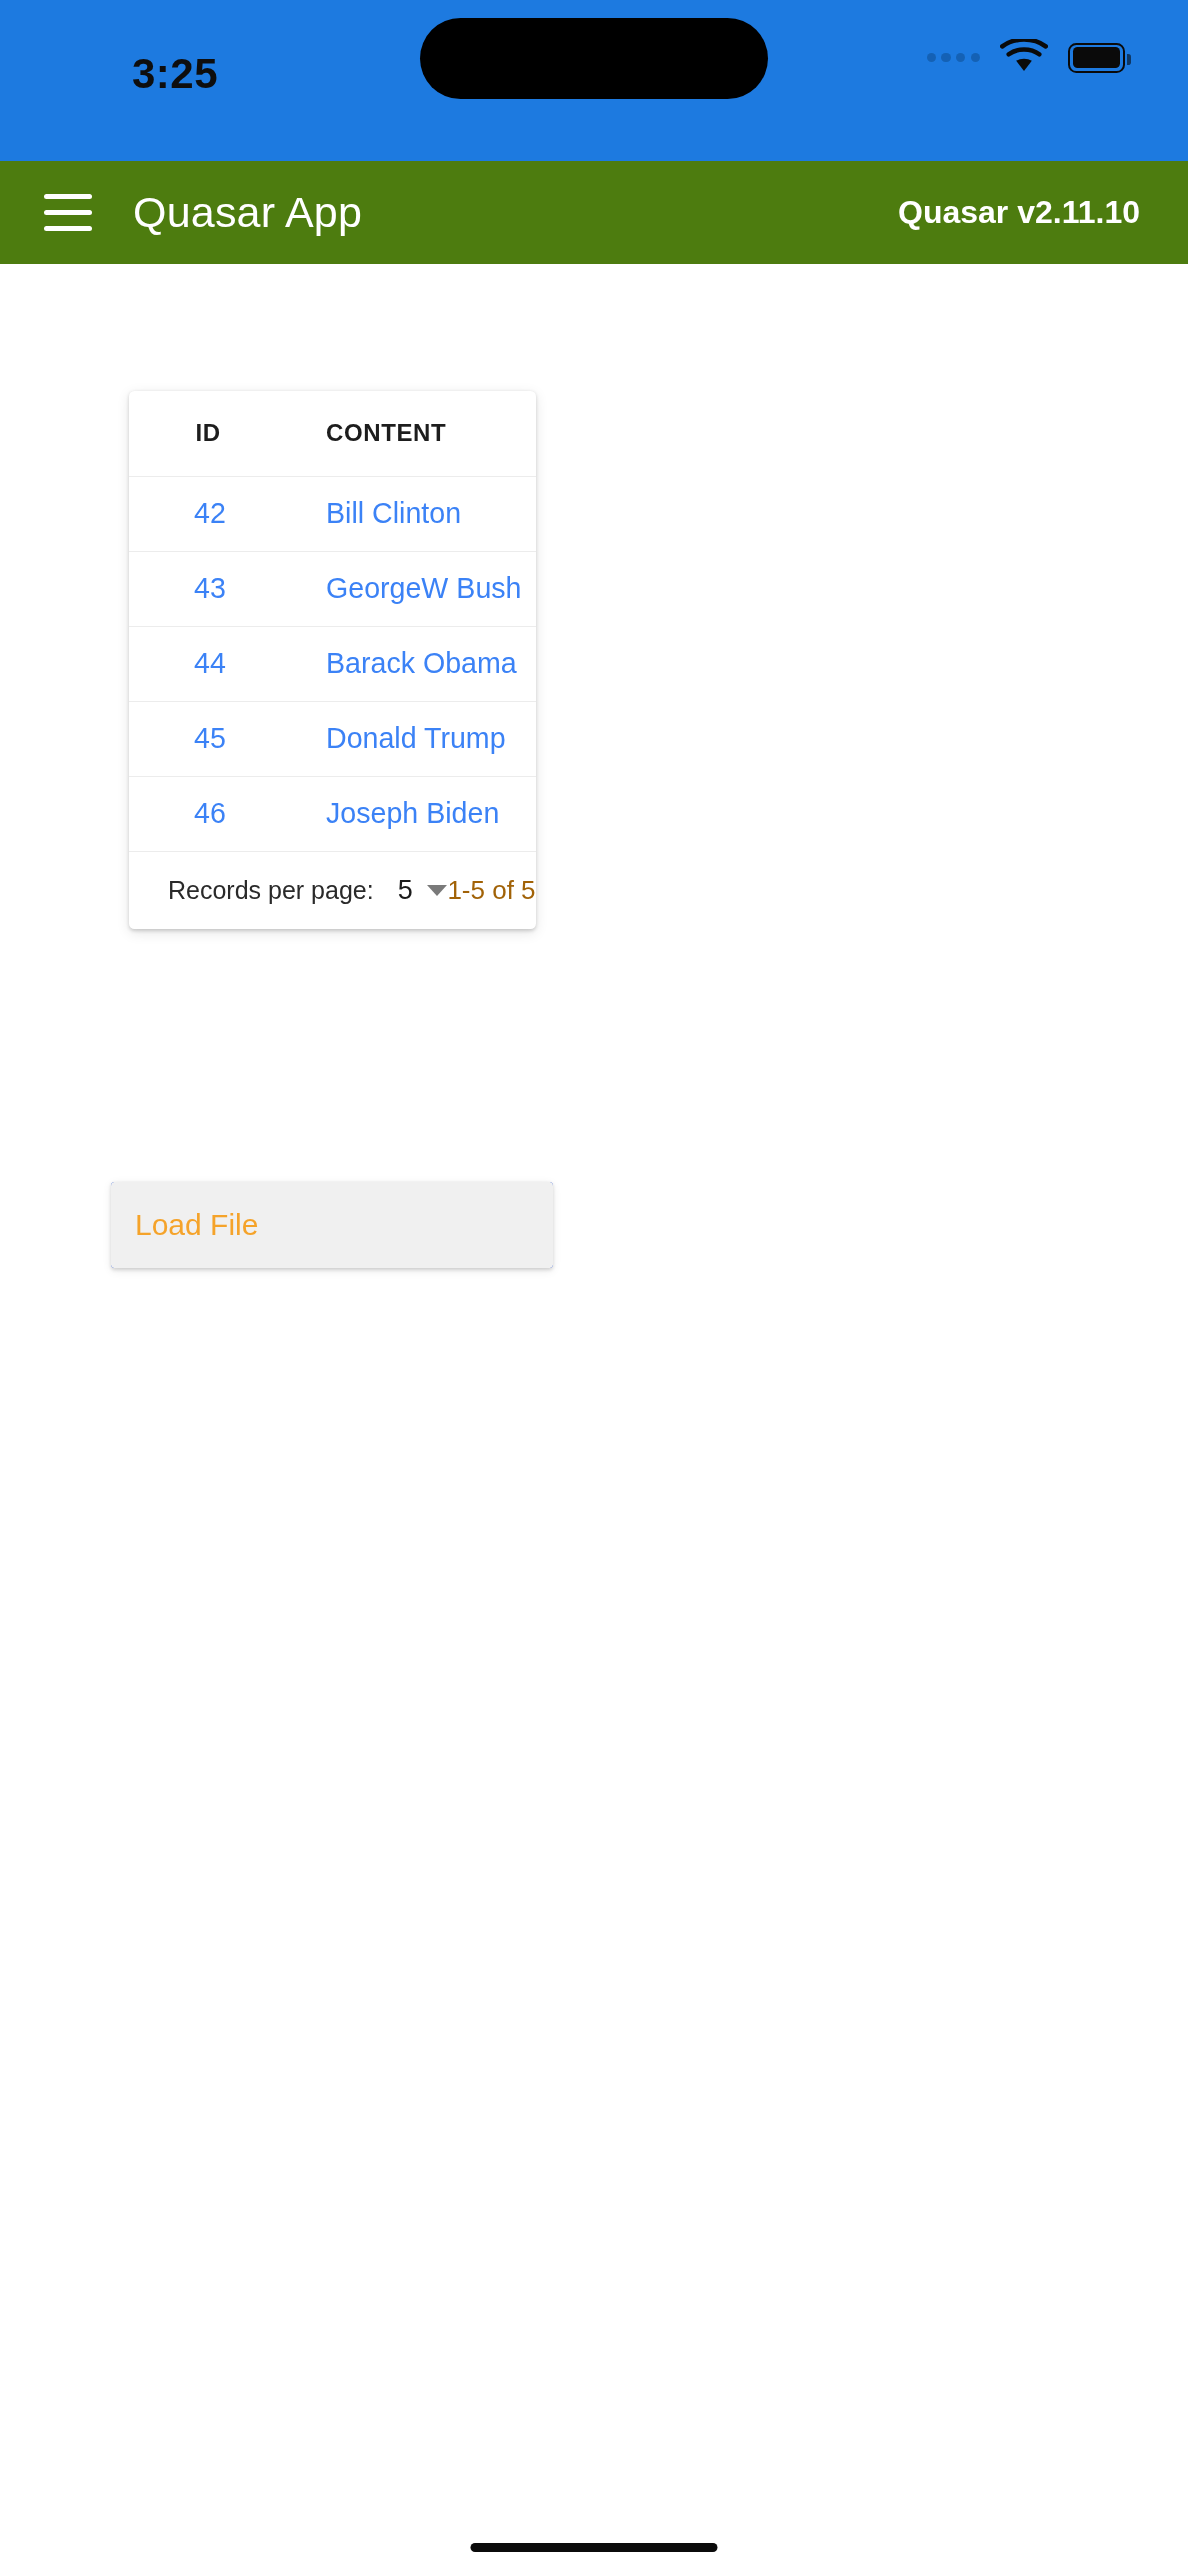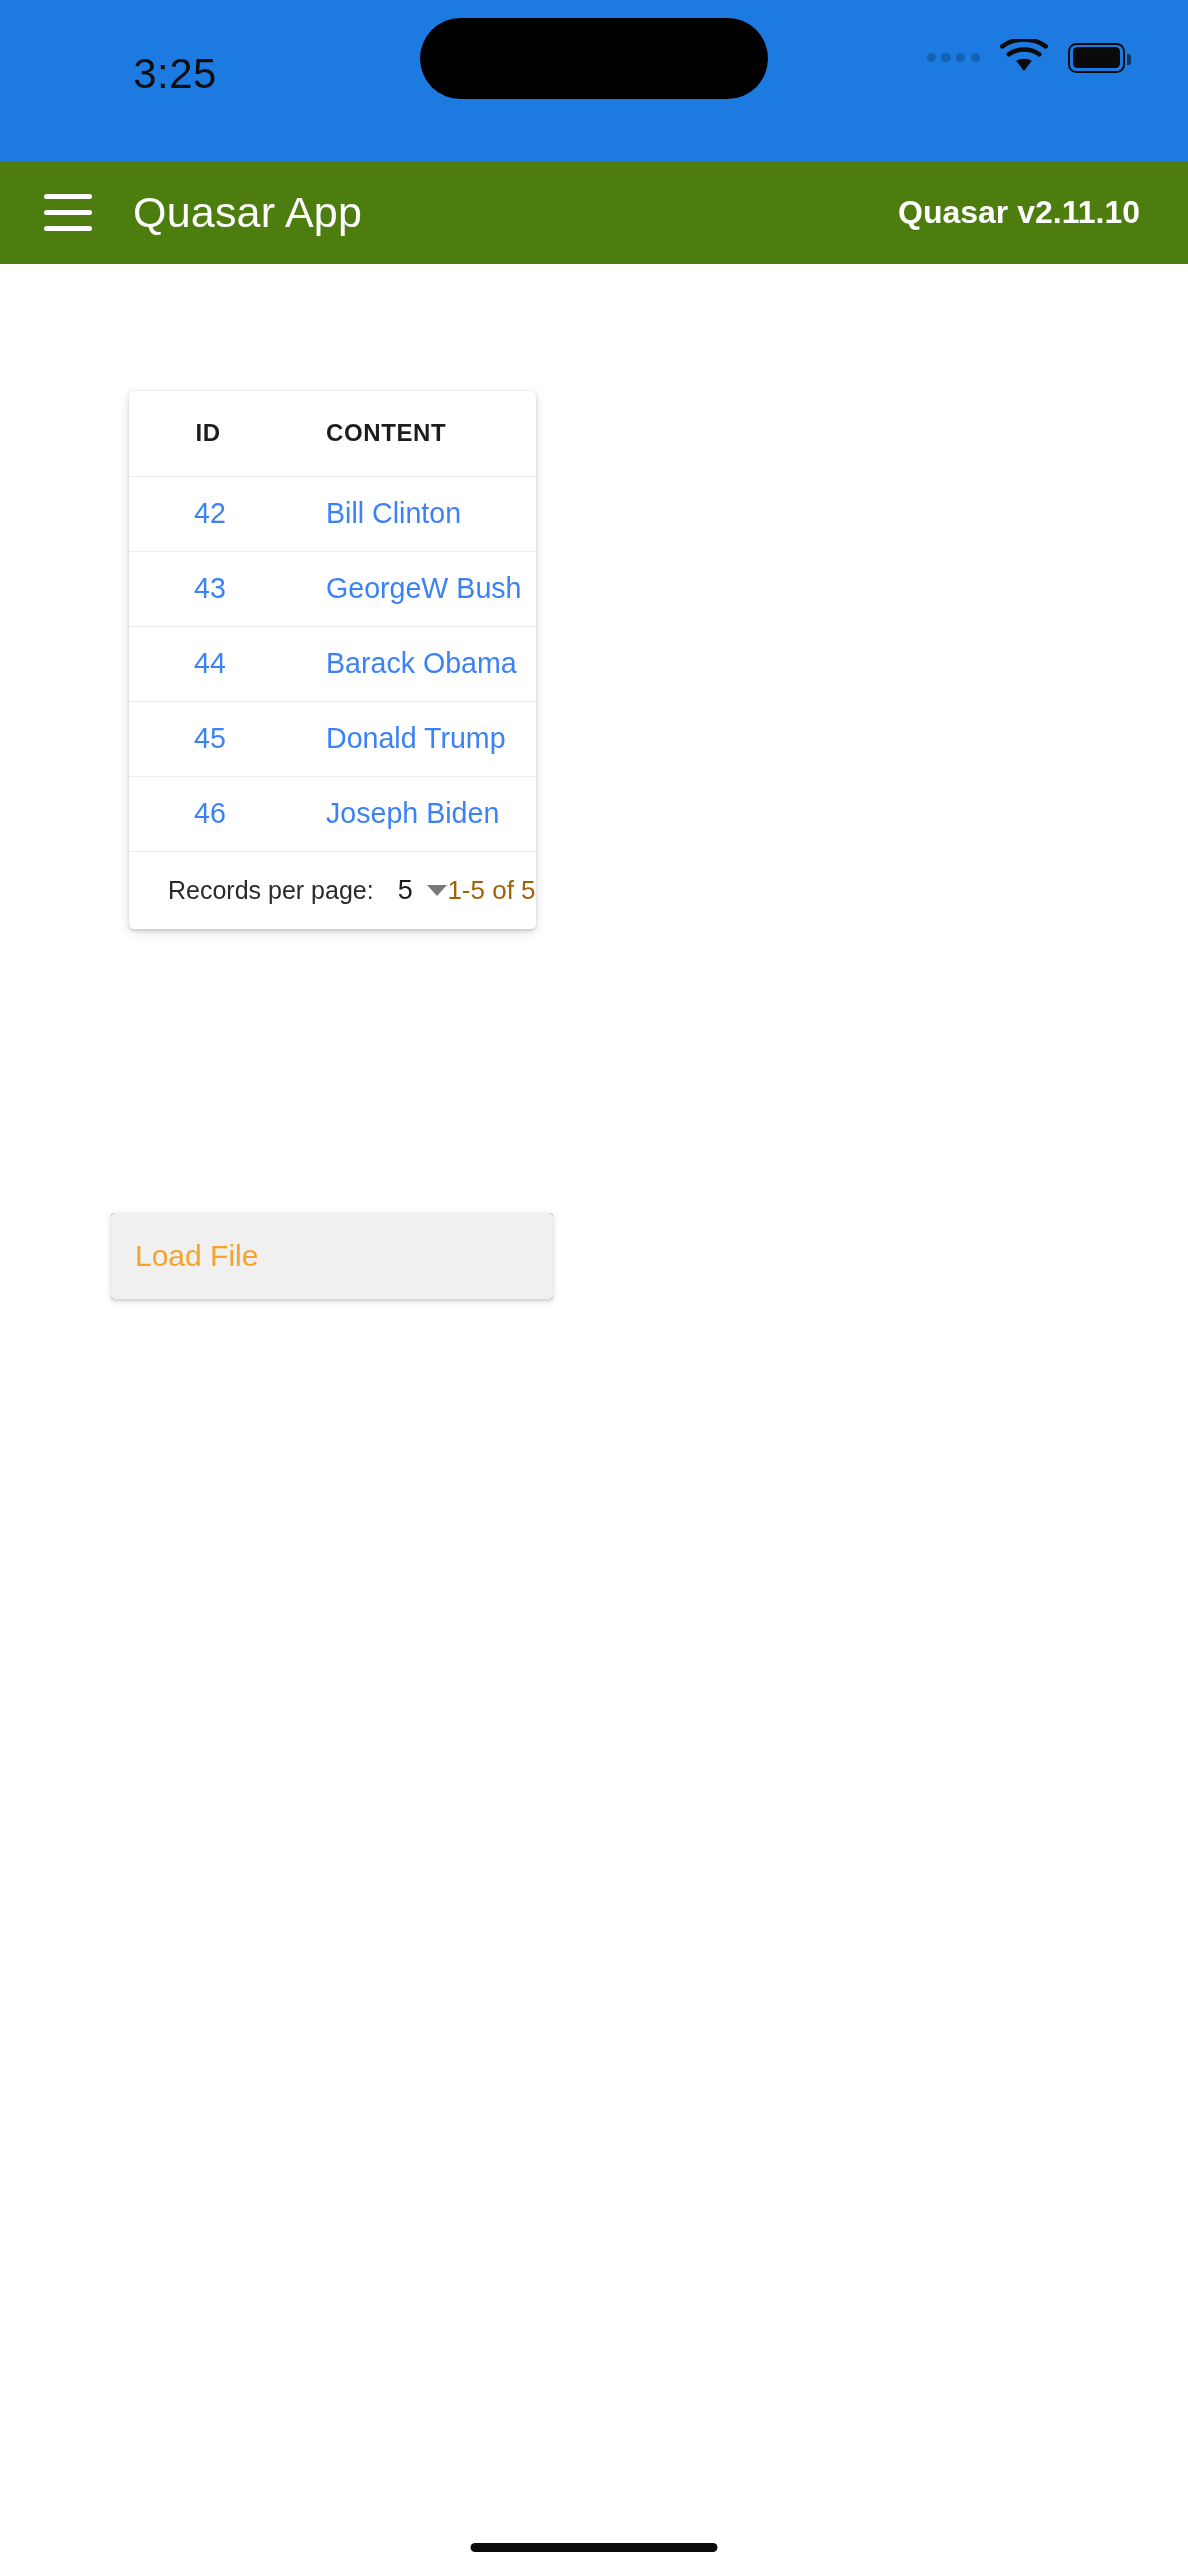--- a/index.html
+++ b/index.html
@@ -14,21 +14,21 @@
   .status-bar {
     position:relative;
     height:161px;
     background:#1d7ae0;
   }
   .status-time {
     position:absolute;
     left:175px; top:50px;
     transform:translateX(-50%);
     font-size:42px;
-    font-weight:400;
+    font-weight:700;
     color:#0e0e0e;
     letter-spacing:0.5px;
   }
   .dynamic-island {
     position:absolute;
     left:50%; top:18.4px;
     transform:translateX(-50%);
     width:348px; height:81px;
     background:#000;
     border-radius:52px;
@@ -170,21 +170,21 @@
   .range-label {
     margin-left:auto;
     font-size:26px;
     color:#a16207;
     white-space:nowrap;
   }
 
   
   .file-buttons {
     position:absolute;
-    left:111px; top:949px;
+    left:111px; top:918px;
     width:442px; height:86px;
     display:flex;
     box-shadow:0 1.8px 3.7px rgba(0,0,0,0.14), 0 2.8px 9.2px rgba(0,0,0,0.08);
     border-radius:3.7px;
     overflow:hidden;
     background:#1d4ed8;
   }
   .btn-load {
     flex:1 1 auto;
     background:#f0f0f0;

